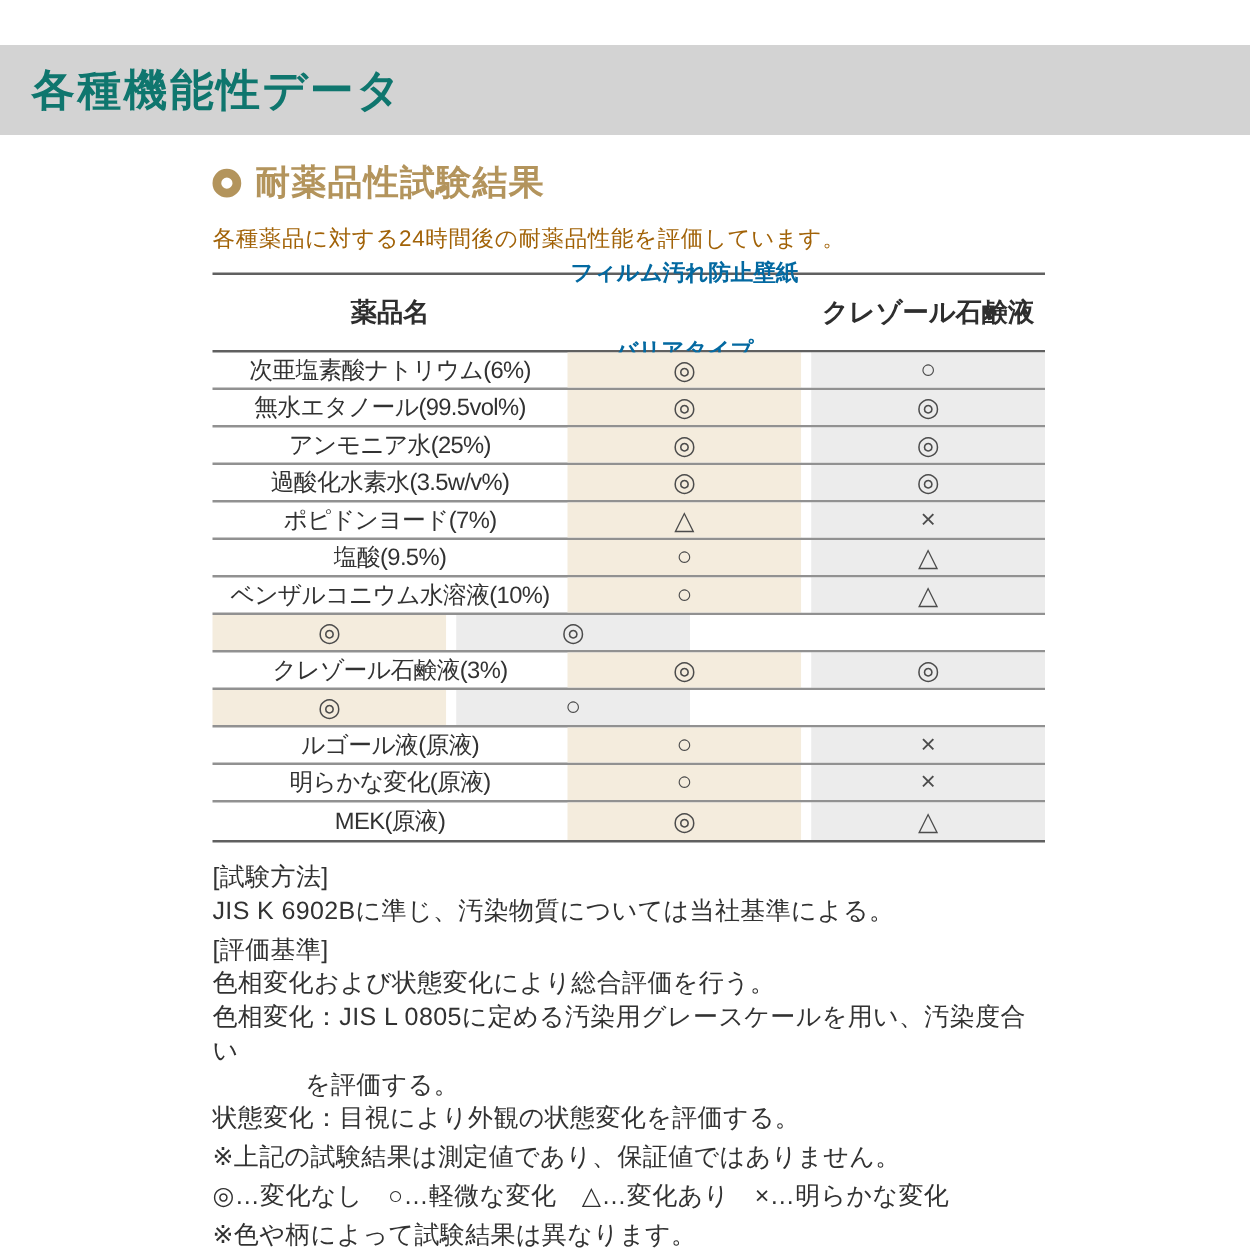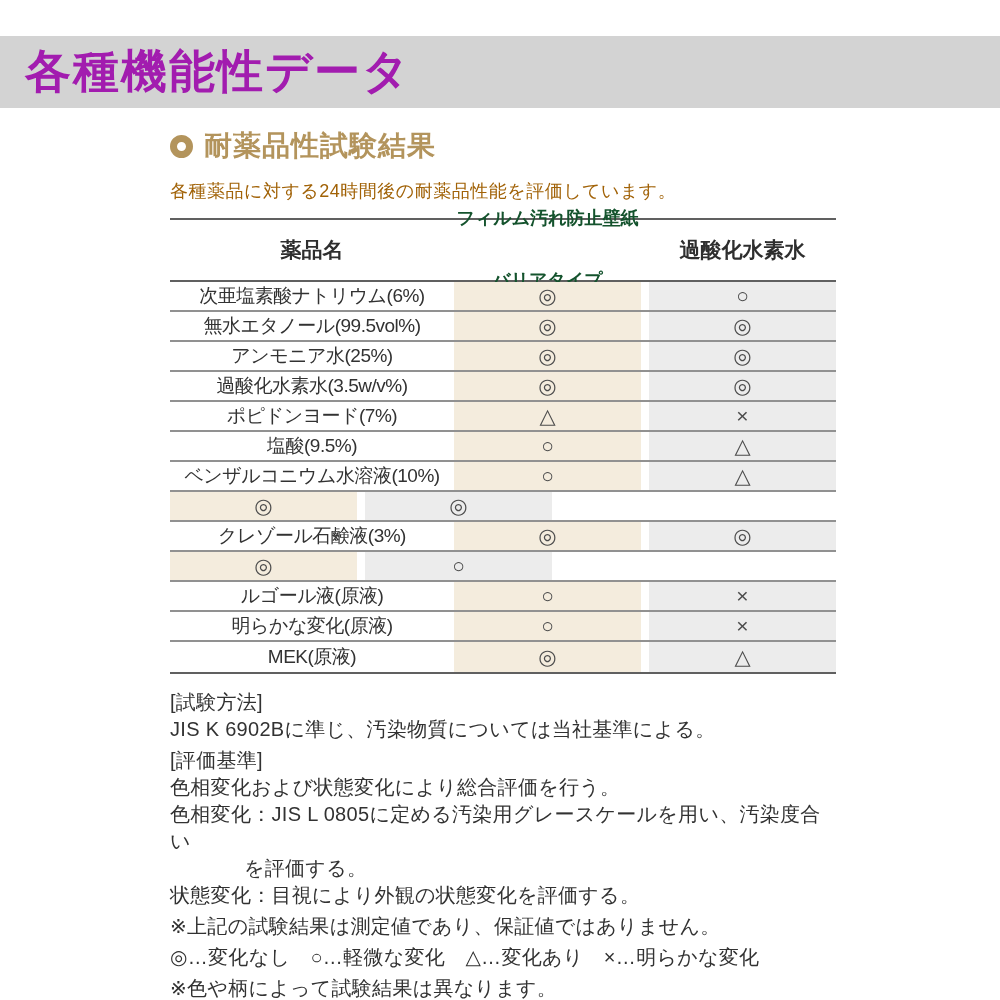--- a/index.html
+++ b/index.html
@@ -3,21 +3,21 @@
 <meta charset="utf-8">
 <style>
   * { margin:0; padding:0; box-sizing:border-box; }
   html,body { width:1000px; height:1000px; background:#ffffff;
     font-family:"Liberation Sans","DejaVu Sans",sans-serif; color:#323232; }
   .page { position:relative; width:1000px; height:1000px; overflow:hidden; }
 
   
   .banner { position:absolute; top:36px; left:0; width:1000px; height:72px;
     background:#d3d3d3; display:flex; align-items:center; }
-  .banner-title { font-size:46px; font-weight:bold; color:#a21caf;
+  .banner-title { font-size:35px; font-weight:bold; color:#0f766e;
     margin-left:25px; letter-spacing:2px; }
 
   
   .content { position:absolute; left:170px; top:127px; width:666px; }
 
   .section-heading { display:flex; align-items:center; gap:11px;font-family:Liberation Mono, monospace; }
   .bullet-icon { width:23px; height:23px; border:7px solid #b3945c;
     border-radius:50%; background:#fff; flex:0 0 auto; }
   .section-title { font-size:28px; font-weight:bold; color:#b3945c; letter-spacing:1px; }
 
@@ -30,21 +30,21 @@
   .trow { display:flex; height:30px; border-bottom:2px solid #919191; }
   .trow:last-child { border-bottom:none; }
   .c1 { width:284px; display:flex; align-items:center; justify-content:center; }
   .c2 { width:187px; display:flex; align-items:center; justify-content:center; }
   .cgap { width:8px; background:#fff; }
   .c3 { width:187px; display:flex; align-items:center; justify-content:center; }
   .trow .c2 { background:#f4ecdd; }
   .trow .c3 { background:#ececec; }
   .thead .c1, .thead .c3 { font-size:21px; font-weight:600; color:#2e2e2e; }
   .thead .c2 { flex-direction:column; font-size:18px; font-weight:bold;
-    color:#14532d; line-height:1.2;gap:40px; }
+    color:#0369a1; line-height:1.2;gap:40px; }
   .chem-name { font-size:19px; letter-spacing:-0.5px; white-space:nowrap; }
   .mark { font-size:21px; color:#4c4c4c; }
 
   
   .notes { margin-top:15px; font-size:20px; color:#323232; }
   .notes p { line-height:27px; letter-spacing:0.3px; }
   .notes p.gap { margin-top:4px; }
   .notes p.indent { padding-left:74px; }
 </style>
 </head>
@@ -66,21 +66,21 @@
     <div class="subtitle">各種薬品に対する24時間後の耐薬品性能を評価しています。</div>
 
     <div class="chem-table">
       <div class="thead">
         <div class="c1">薬品名</div>
         <div class="c2">
           <span>フィルム汚れ防止壁紙</span>
           <span>バリアタイプ</span>
         </div>
         <div class="cgap"></div>
-        <div class="c3">過酸化水素水</div>
+        <div class="c3">クレゾール石鹸液</div>
       </div>
       <div id="table-rows">
           <div class="trow">
             <div class="c1">
               <span class="chem-name">次亜塩素酸ナトリウム(6%)</span>
             </div>
             <div class="c2">
               <span class="mark">◎</span>
             </div>
             <div class="cgap"></div>

